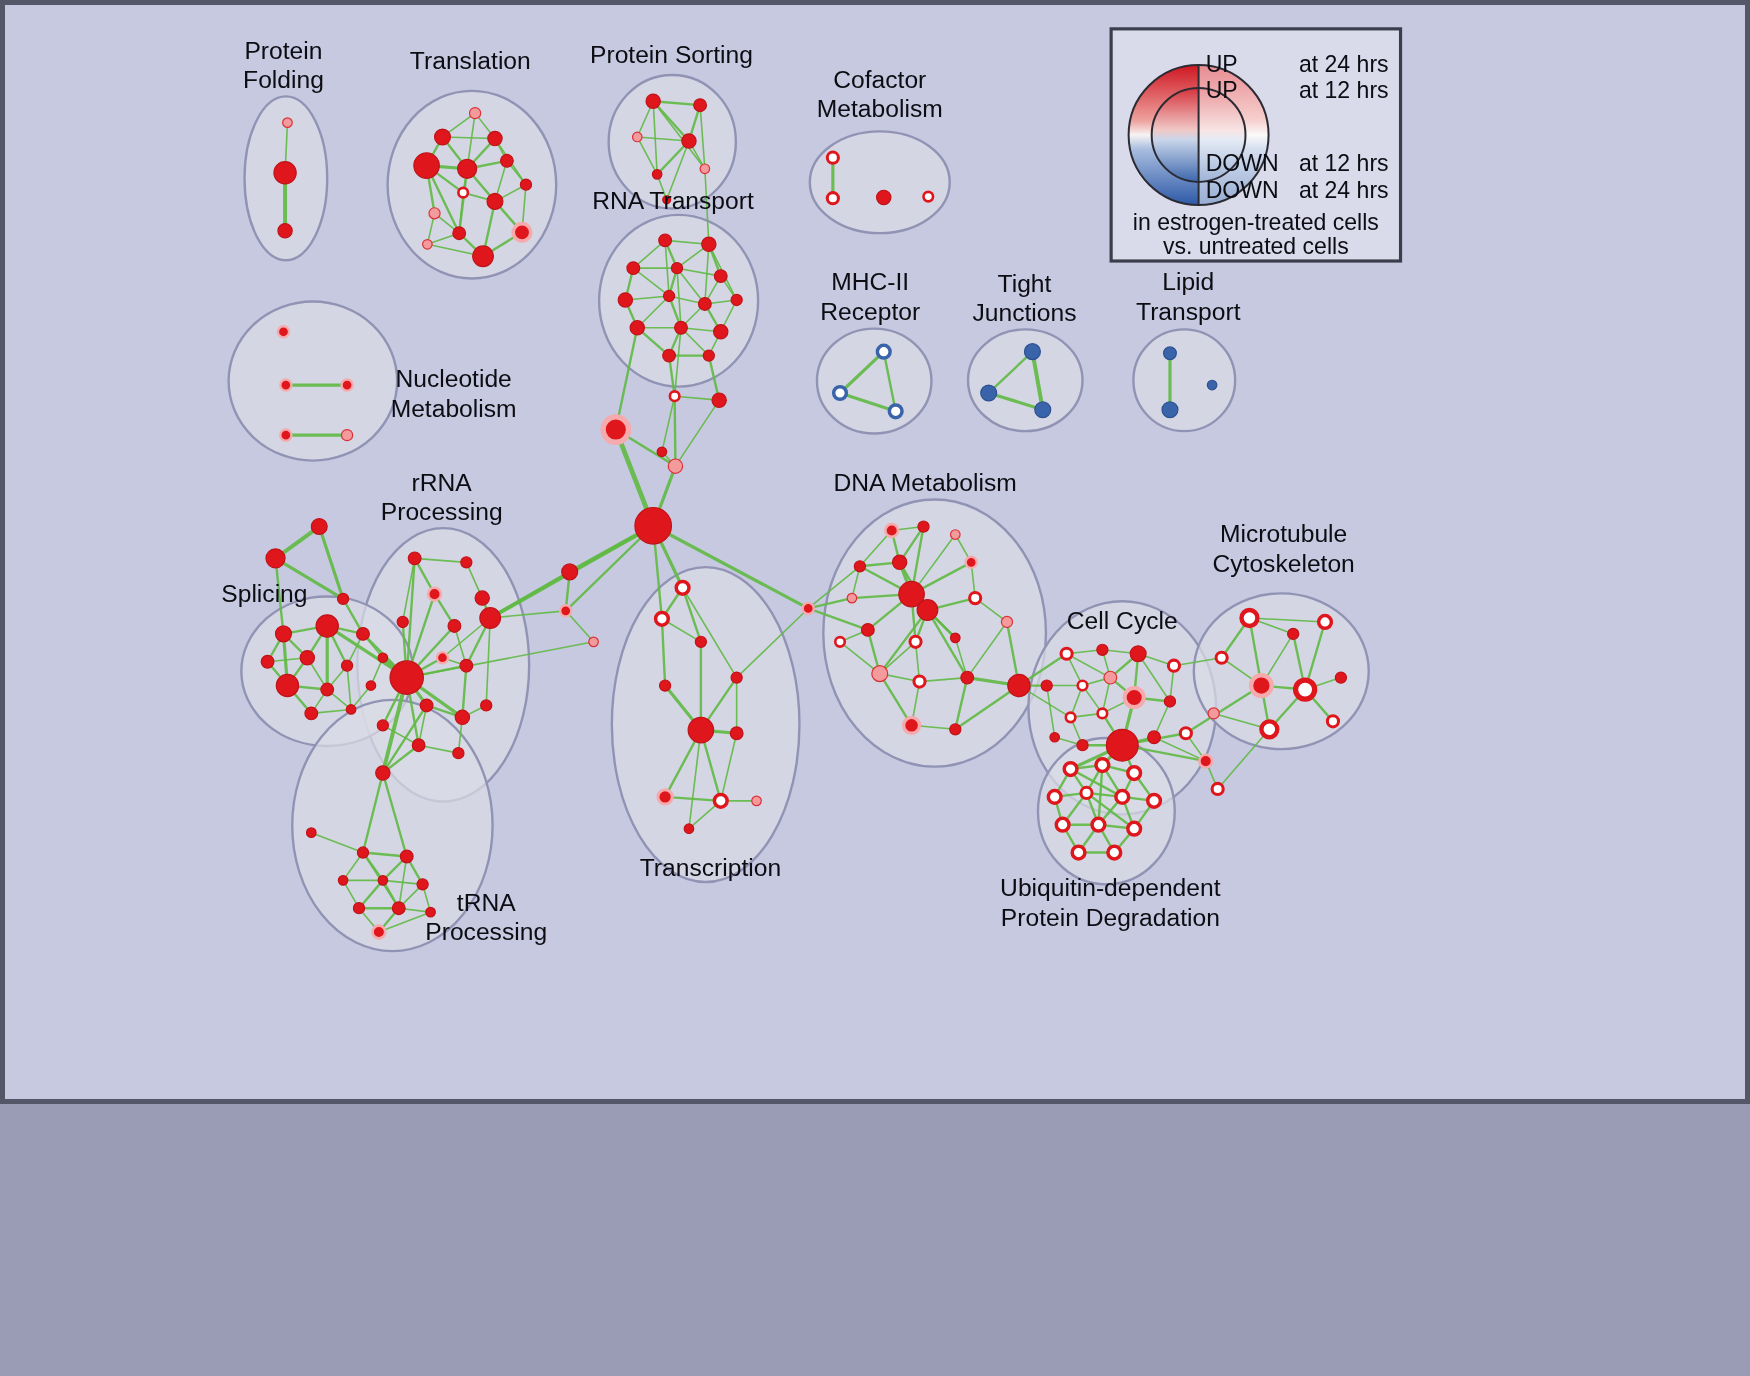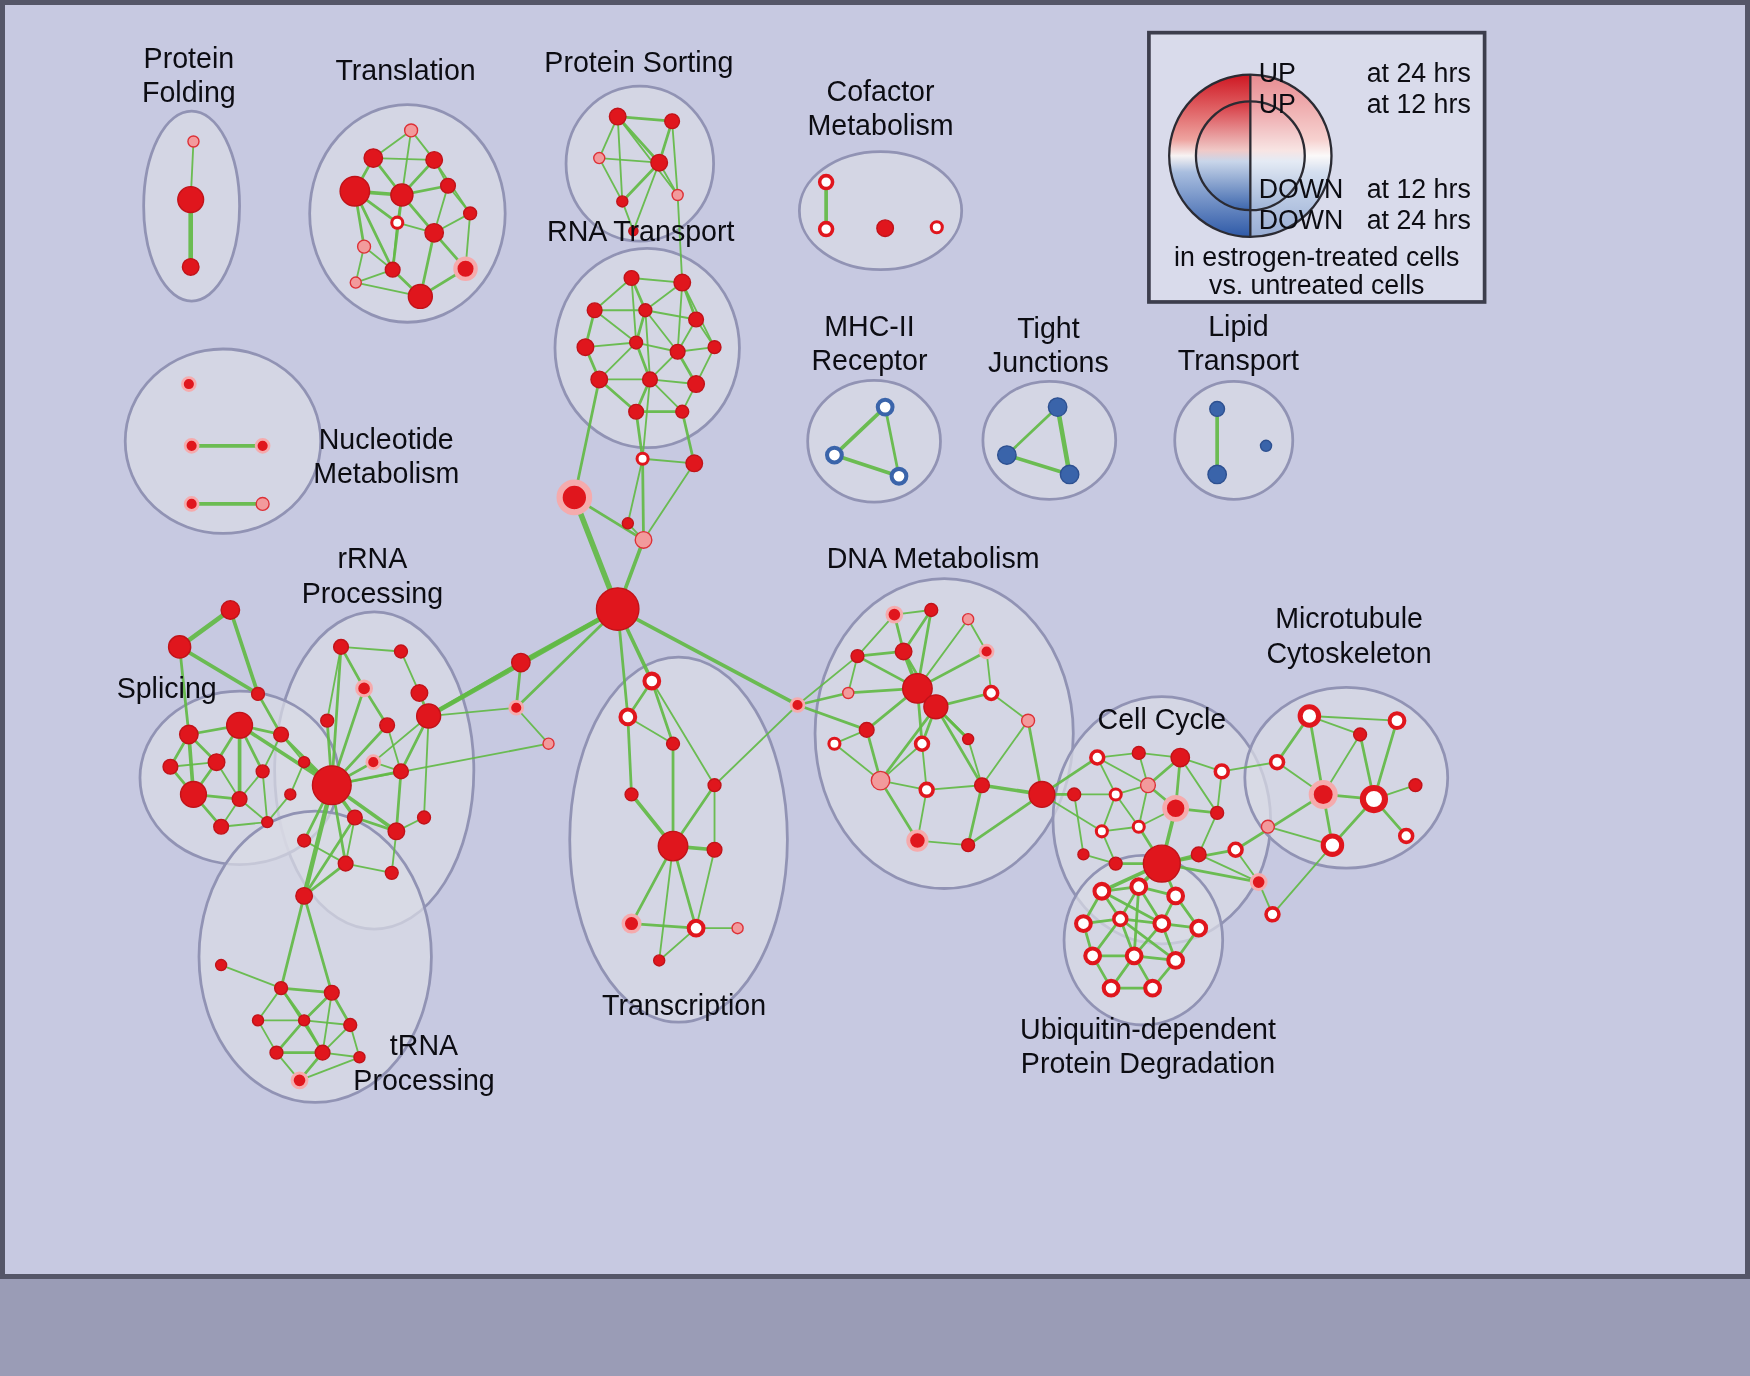--- a/index.html
+++ b/index.html
@@ -1,16 +1,16 @@
 <!DOCTYPE html>
 <html><head>
 <meta charset="utf-8">
 <style>
   html,body{margin:0;padding:0;background:#9a9cb6;}
-  .frame{width:1750px;height:1279px;background:#c7c9e1;border:5px solid #555668;box-sizing:border-box;position:relative;overflow:hidden;}
+  .frame{width:1750px;height:1104px;background:#c7c9e1;border:5px solid #555668;box-sizing:border-box;position:relative;overflow:hidden;}
   svg{display:block;width:100%;height:100%;}
   .cluster{fill:#dadbe4;fill-opacity:.72;stroke:#9193b4;stroke-width:3;}
   .edge{stroke:#62ba45;stroke-opacity:.92;stroke-linecap:round;}
   .clabel{font-family:"Liberation Sans",sans-serif;font-size:31px;fill:#0c0c12;text-anchor:middle;}
   .ltext{font-family:"Liberation Sans",sans-serif;font-size:29px;fill:#0c0c12;}
   .ltime{text-anchor:end;}
   .lcap{text-anchor:middle;}
   .legend-box{fill:#d9dbeb;stroke:#3c3d4c;stroke-width:4;}
   .legend-outline{fill:none;stroke:#2b2b33;stroke-width:2.5;}
 </style>

